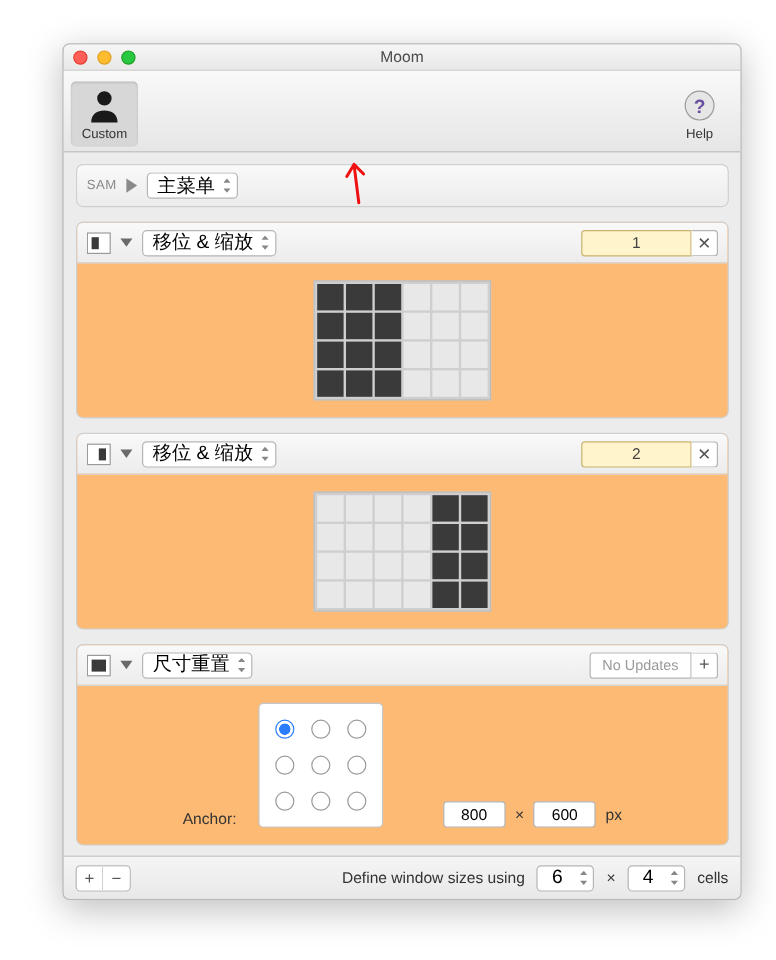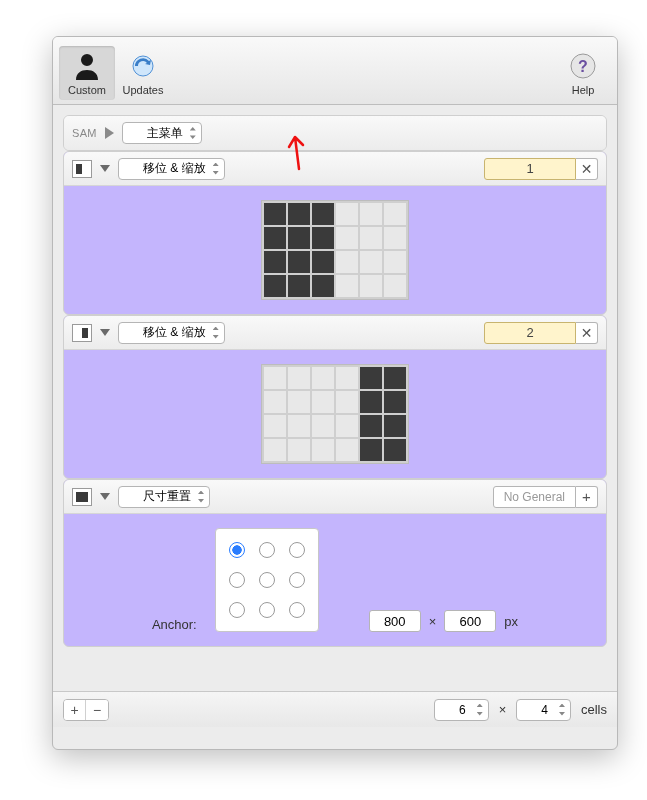--- a/index.html
+++ b/index.html
@@ -12,28 +12,28 @@
 .tl-min { background: #febc2e; border:1px solid #e0a024;}
 .tl-max { background: #28c840; border:1px solid #1ba125;}
 .titlebar .title { margin: 0 auto; font-size: 13px; color:#4a4a4a;}
 .toolbar { height: 68px; background: linear-gradient(#f9f9f9,#e6e6e6); border-bottom:1px solid #bdbdbd; display:flex; align-items:flex-end; padding:0 6px 4px 6px;}
 .tool { width: 56px; display:flex; flex-direction:column; align-items:center; gap:2px; font-size:11px; color:#333; padding:4px 0; border-radius:4px;}
 .tool.selected { background:#d7d7d7; box-shadow: inset 0 1px 2px rgba(0,0,0,0.15);}
 .tool .ico { width:32px; height:32px; display:flex; align-items:center; justify-content:center;}
 .spacer { flex:1;}
 .content { padding:10px 10px 6px 10px; height: calc(100% - 90px - 36px); overflow:auto;}
 .footer { height:36px; border-top:1px solid #c8c8c8; background:linear-gradient(#f5f5f5,#e8e8e8); display:flex; align-items:center; padding:0 10px; gap:10px;}
-.panel { background:#c4b5fd; border:1px solid #cfcfcf; border-radius:6px; overflow:hidden;}
+.panel { background:#fdba74; border:1px solid #cfcfcf; border-radius:6px; margin-bottom:12px; overflow:hidden;}
 .panel-head { height:34px; background:linear-gradient(#f9f9f9,#ececec); border-bottom:1px solid #d6d6d6; display:flex; align-items:center; padding:0 8px; gap:8px;}
 .panel-body { padding:14px; display:flex; justify-content:center;}
 .swatch { width:20px; height:18px; border:1px solid #9a9a9a; background:#fff; padding:3px; display:flex;}
 .swatch .fill { background:#3a3a3a; }
 .disclose { width:0;height:0;border-left:5px solid transparent;border-right:5px solid transparent;border-top:7px solid #6a6a6a;}
 .play { width:0;height:0;border-top:6px solid transparent;border-bottom:6px solid transparent;border-left:9px solid #8a8a8a;}
-.popup { height:22px; background:#fff; border:1px solid #b5b5b5; border-radius:4px; padding:0 18px 0 24px; font-size:12px; display:flex; align-items:center; position:relative; box-shadow:0 1px 0 rgba(255,255,255,0.6) inset;}
+.popup { height:22px; background:#fff; border:1px solid #b5b5b5; border-radius:4px; padding:0 18px 0 8px; font-size:16px; display:flex; align-items:center; position:relative; box-shadow:0 1px 0 rgba(255,255,255,0.6) inset;}
 .popup::after { content:""; position:absolute; right:5px; top:4px; width:6px; height:12px; background: linear-gradient(#888,#888); clip-path: polygon(50% 0, 100% 30%, 0 30%, 50% 0, 50% 100%, 0 70%, 100% 70%, 50% 100%);}
 .shortcut-box { height:22px; background:#fff4cc; border:1px solid #c8b46f; border-radius:3px 0 0 3px; min-width:92px; text-align:center; line-height:20px; font-size:13px; color:#444;}
 .shortcut-clear { height:22px; width:22px; border:1px solid #b5b5b5; border-left:none; border-radius:0 3px 3px 0; background:#fff; display:flex;align-items:center;justify-content:center; font-size:14px; color:#555;}
 .noshortcut { height:22px; border:1px solid #b5b5b5; border-radius:3px 0 0 3px; background:#fff; color:#999; padding:0 10px; line-height:20px; font-size:12px;}
 .plusbtn { height:22px; width:22px; border:1px solid #b5b5b5; border-left:none; border-radius:0 3px 3px 0; background:#fff; display:flex;align-items:center;justify-content:center; font-size:15px; color:#555;}
 .grid { display:grid; gap:2px; background:#cfcfcf; padding:2px; border:1px solid #bcbcbc;}
 .grid .cell { background:#e8e8e8; width:22px; height:22px;}
 .grid .cell.on { background:#3a3a3a;}
 .anchor-wrap { border:1px solid #c7c7c7; border-radius:4px; padding:10px; background:#fff; display:grid; grid-template-columns:repeat(3,22px); grid-template-rows:repeat(3,22px); gap:8px;}
 .radio { width:16px;height:16px;border:1px solid #9a9a9a;border-radius:50%; background:#fff; margin:auto;}
@@ -44,38 +44,37 @@
 .seg button:last-child{border-right:none;}
 .popup.step { padding-right:22px; min-width:48px; justify-content:center;}
 .label { font-size:13px; color:#333;}
 .text-muted { color:#888; font-size:11px; letter-spacing:0.3px;}
 .red-arrow { position:absolute; }
 </style>
 </head>
 <body>
 
 <div class="window">
+  <div class="titlebar">
+    <div class="traffic">
+      <span class="tl-close"></span>
+      <span class="tl-min"></span>
+      <span class="tl-max"></span>
+    </div>
+    <div class="title">Moom</div>
+  </div>
 
   <div class="toolbar">
     <div class="tool selected">
       <div class="ico">
         <svg width="28" height="30" viewBox="0 0 28 30">
             <path d="M14 3a6 6 0 0 1 6 6 6 6 0 0 1-6 6 6 6 0 0 1-6-6 6 6 0 0 1 6-6zm-11 26c0-7 5-10 11-10s11 3 11 10z" fill="#1a1a1a"></path>
           </svg>
       </div>
       <span>Custom</span>
-    </div>
-    <div class="tool">
-      <div class="ico">
-        <svg width="30" height="30" viewBox="0 0 30 30">
-            <circle cx="15" cy="15" r="10" fill="#cfe6fb" stroke="#5191d6"></circle>
-            <path d="M7 15a8 8 0 0 1 14-5l2-1-1 5-5-1 2-1a5 5 0 0 0-9 3z" fill="#3a7ec8"></path>
-          </svg>
-      </div>
-      <span>Updates</span>
     </div>
     <div class="spacer"></div>
     <div class="tool">
       <div class="ico">
         <svg width="28" height="28" viewBox="0 0 28 28">
             <circle cx="14" cy="14" r="12" fill="#e6e6e6" stroke="#9a9a9a"></circle>
             <text x="14" y="20" text-anchor="middle" font-size="16" fill="#6a4fa0" font-weight="bold">?</text>
           </svg>
       </div>
       <span>Help</span>
@@ -193,21 +192,21 @@
       <div class="panel-head">
         <div class="swatch">
             <div class="fill" style="width:100%;"></div>
           </div>
         <span class="disclose"></span>
         <div class="popup">
           <span>尺寸重置</span>
         </div>
         <div class="spacer"></div>
         <div style="display:flex;">
-          <div class="noshortcut">No General</div>
+          <div class="noshortcut">No Updates</div>
           <div class="plusbtn">+</div>
         </div>
       </div>
       <div class="panel-body" style="gap:18px; align-items:flex-end;">
         <span class="label">Anchor:</span>
         <div class="anchor-wrap" id="anchor">
             <div class="radio sel"></div>
             <div class="radio"></div>
             <div class="radio"></div>
             <div class="radio"></div>
@@ -227,20 +226,21 @@
     </div>
 
   </div>
 
   <div class="footer">
     <div class="seg">
       <button>+</button>
       <button>−</button>
     </div>
     <div class="spacer"></div>
+    <span class="label">Define window sizes using</span>
     <div class="popup step">
       <span>6</span>
     </div>
     <span class="label">×</span>
     <div class="popup step">
       <span>4</span>
     </div>
     <span class="label">cells</span>
   </div>
 </div>

